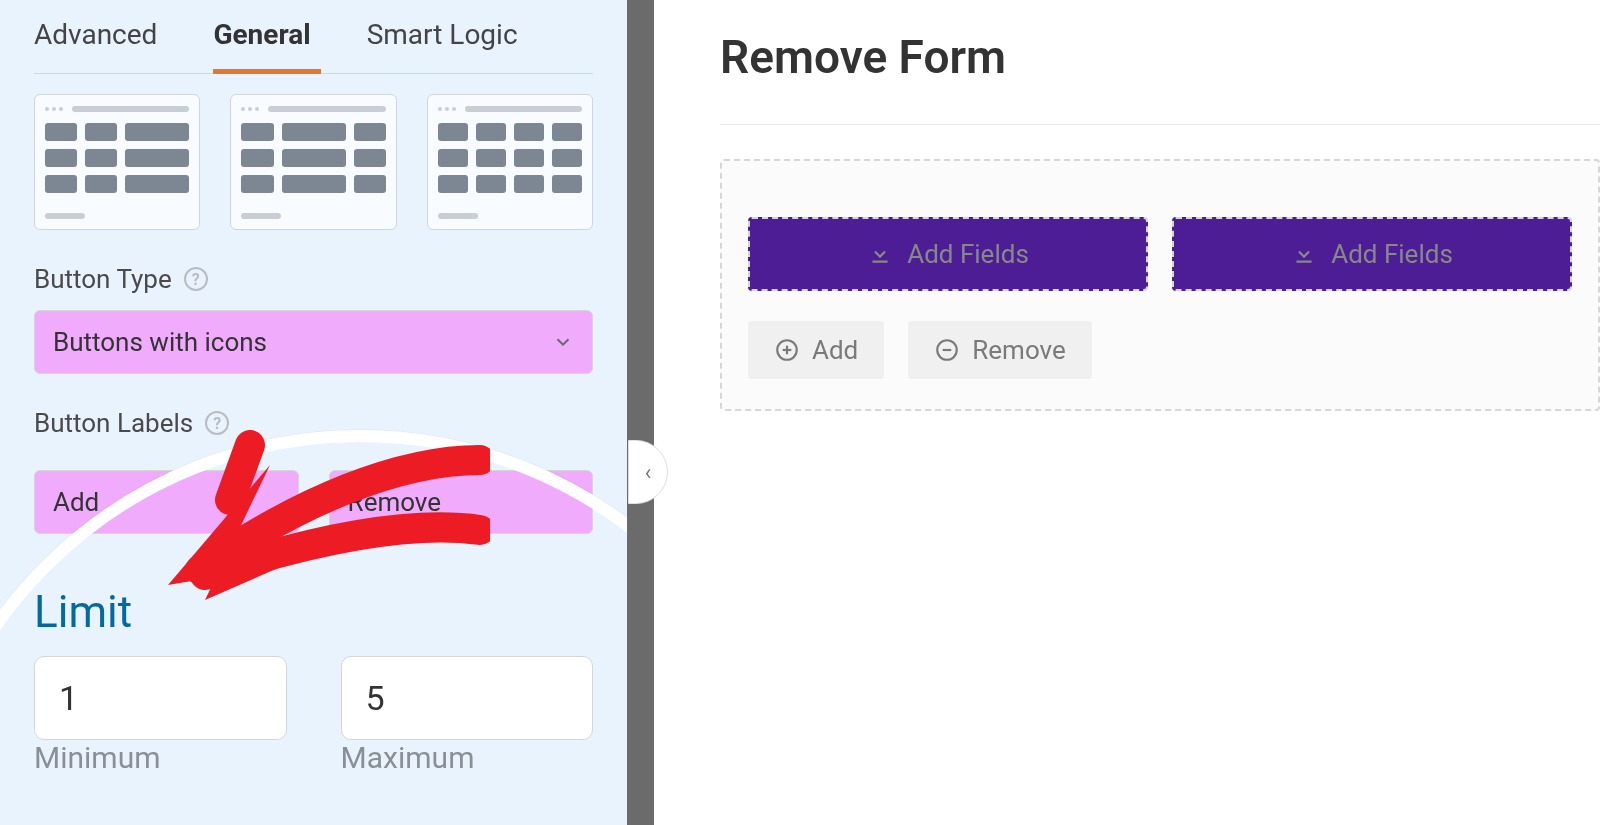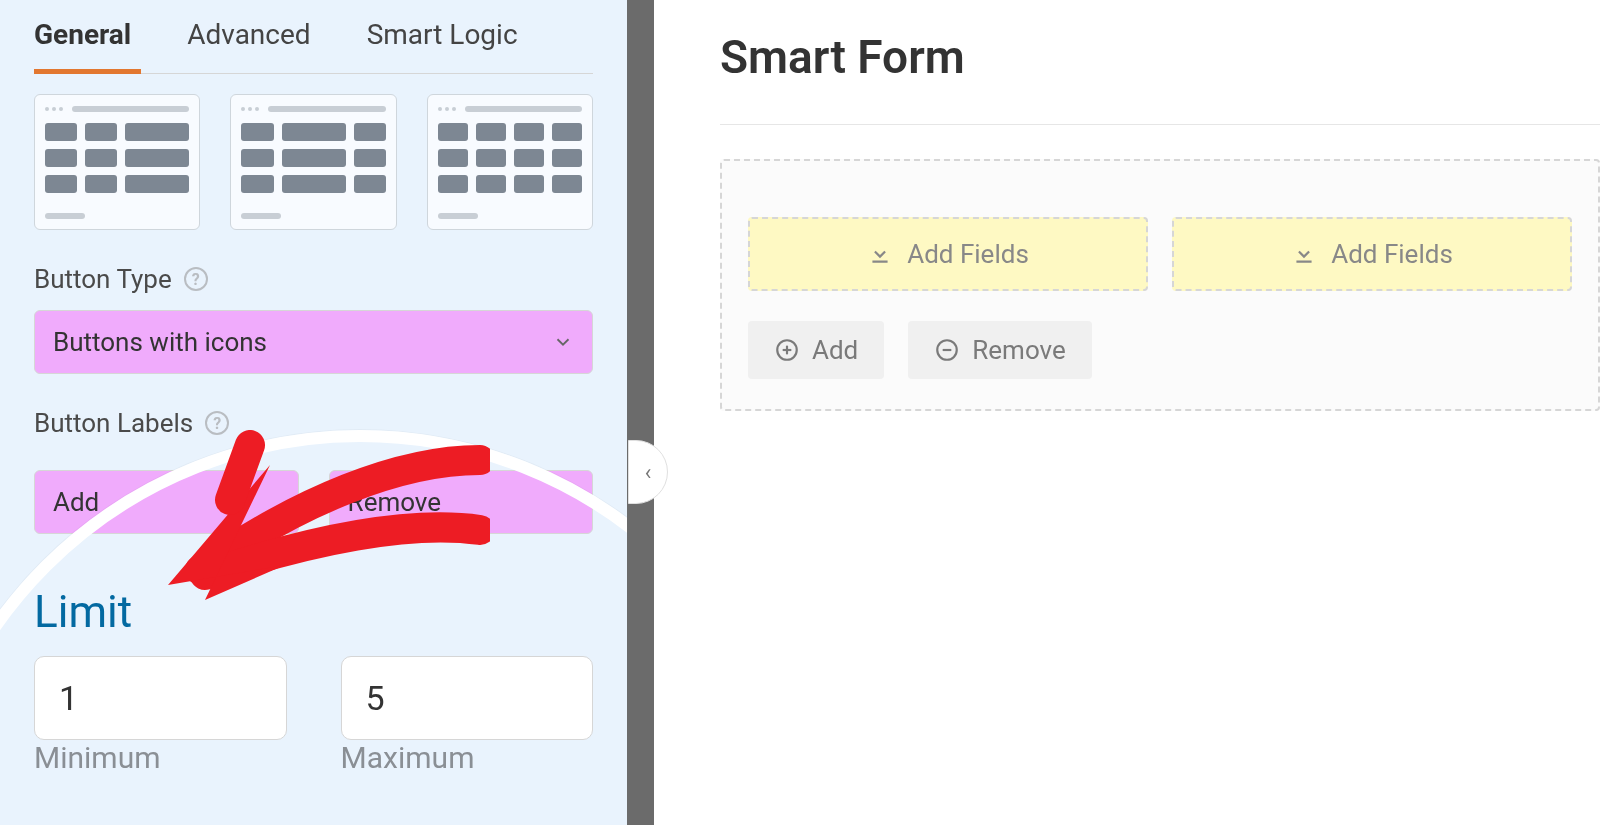--- a/index.html
+++ b/index.html
@@ -141,43 +141,43 @@
   padding: 22px 26px 30px 26px;
 }
 .repeater-title { font-size: 34px; font-weight: 700; color: #333; }
 .slots { display: flex; gap: 24px; margin-top: 34px; }
 .slot {
   width: 400px; height: 74px;
   border: 2px dashed #d6d6d6;
   border-radius: 4px;
   display: flex; align-items: center; justify-content: center; gap: 14px;
   color: #888; font-size: 26px; cursor: pointer;
-  background: #fef9c3;
+  background: #4c1d95;
 }
 .dl-icon { width: 26px; height: 26px; color: #888; }
 
 .rep-buttons { display: flex; gap: 24px; margin-top: 30px; }
 .rep-btn {
   height: 58px; padding: 0 26px;
   background: #f0f0f0; border-radius: 4px;
   display: flex; align-items: center; gap: 12px;
   color: #7a7a7a; font-size: 26px; cursor: pointer;
 }
 .circ-icon { width: 26px; height: 26px; }
 </style>
 </head>
 <body>
 
 <div class="app">
 
   <div class="panel">
 
     <div class="tabs">
+      <div class="tab">Advanced</div>
       <div class="tab active">General</div>
-      <div class="tab">Advanced</div>
       <div class="tab">Smart Logic</div>
     </div>
 
     <div class="layouts">
       <div class="layout-card">
         <div class="titlebar">
             <span class="dot"></span>
             <span class="dot"></span>
             <span class="dot"></span>
             <span class="titleline"></span>
@@ -307,21 +307,21 @@
     </svg>
   </div>
 
   <div class="divider">
     <div class="handle">
       <span>‹</span>
     </div>
   </div>
 
   <div class="preview">
-    <h1>Smart Form</h1>
+    <h1>Remove Form</h1>
     <hr class="rule">
 
     <div class="repeater-box">
 
       <div class="slots">
         <div class="slot">
           <svg class="dl-icon" viewBox="0 0 24 24" fill="currentColor">
             <path d="M12 3v10l4-4 1.4 1.4L12 16 6.6 10.4 8 9l4 4V3h0zM5 18h14v2H5z"></path>
           </svg>
           <span>Add Fields</span>

